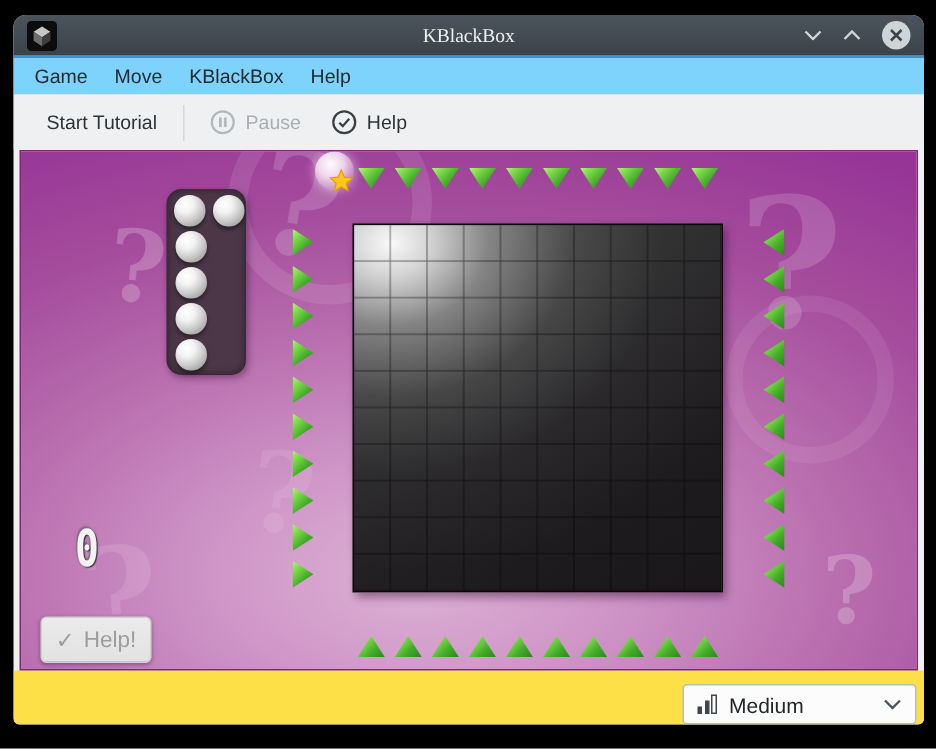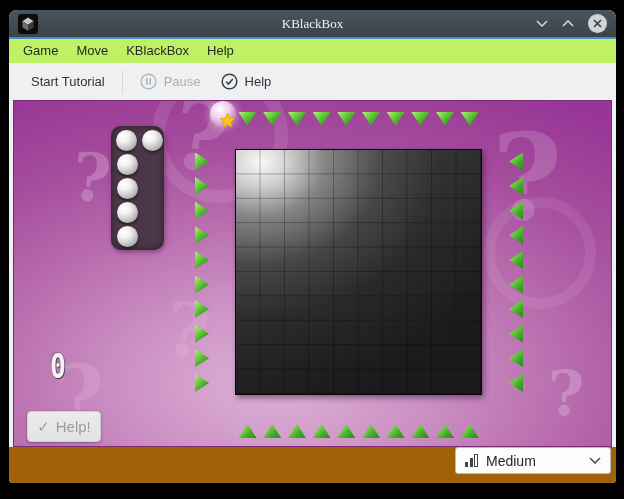--- a/index.html
+++ b/index.html
@@ -22,21 +22,21 @@
   .win-title{position:absolute;left:0;right:0;text-align:center;color:#eef1f3;
     font-size:13px;pointer-events:none;font-family:Liberation Serif, serif;}
   .win-controls{margin-left:auto;display:flex;align-items:center;gap:14px;z-index:2;}
   .win-btn{display:flex;align-items:center;justify-content:center;cursor:default;}
   .close-btn{width:19px;height:19px;border-radius:50%;background:#cfd4d8;
     display:flex;align-items:center;justify-content:center;}
   
   .accent-line{height:2px;flex:0 0 2px;background:#4292c6;}
   
   .menubar{height:24px;flex:0 0 24px;display:flex;align-items:center;padding-left:5px;
-    font-size:13px;color:#26292c;background:#bef264;}
+    font-size:13px;color:#26292c;background:#7dd3fc;}
   .menu-item{padding:0 9px;line-height:24px;}
   
   .toolbar{height:37px;flex:0 0 37px;display:flex;align-items:center;padding-left:12px;
     font-size:13px;color:#2e3338;background:#eff0f1;}
   .tool-btn{display:flex;align-items:center;gap:7px;padding:0 10px;height:28px;border-radius:3px;}
   .tool-btn.disabled{color:#a9aeb2;}
   .tb-sep{width:1px;height:24px;background:#d4d7d9;margin:0 7px;}
   
   .gameview{
     flex:1;margin:0 4px;position:relative;border:1px solid #7c2a74;overflow:hidden;
@@ -88,21 +88,21 @@
   .score-lcd{position:absolute;left:36px;top:248px;width:20px;height:34px;
     font-family:"DejaVu Sans Mono",monospace;font-size:34px;font-weight:bold;line-height:34px;
     color:#f3f3f3;text-shadow:1px 1px 1px rgba(40,40,40,.9), -1px -1px 1px rgba(90,90,90,.6);
     transform:scaleX(.78);transform-origin:left;}
   
   .done-btn{position:absolute;left:13px;top:310px;width:74px;height:31px;border-radius:4px;
     background:linear-gradient(#ebebeb,#e2e2e2);border:1px solid #cfcfcf;box-sizing:border-box;
     display:flex;align-items:center;justify-content:center;gap:6px;
     color:#9d9d9d;font-size:15px;box-shadow:0 1px 3px rgba(40,0,40,.35);}
   
-  .statusbar{height:36px;flex:0 0 36px;background:#a16207;display:flex;align-items:flex-start;
+  .statusbar{height:36px;flex:0 0 36px;background:#fde047;display:flex;align-items:flex-end;
     justify-content:flex-end;padding-right:5px;}
   .combo{width:156px;height:27px;box-sizing:border-box;background:#fcfcfc;
     border:1px solid #b9bcbe;border-radius:3px;display:flex;align-items:center;
     padding:0 9px;gap:8px;font-size:14px;color:#232627;}
   .combo .chev{margin-left:auto;display:flex;align-items:center;}
   .bars-icon{display:flex;align-items:flex-end;gap:1.5px;height:13px;}
   .bars-icon i{display:block;width:3px;background:#41464c;}
   .bars-icon i.b1{height:5px;}
   .bars-icon i.b2{height:9px;}
   .bars-icon i.b3{height:13px;background:transparent;border:1px solid #41464c;box-sizing:border-box;width:4px;}

